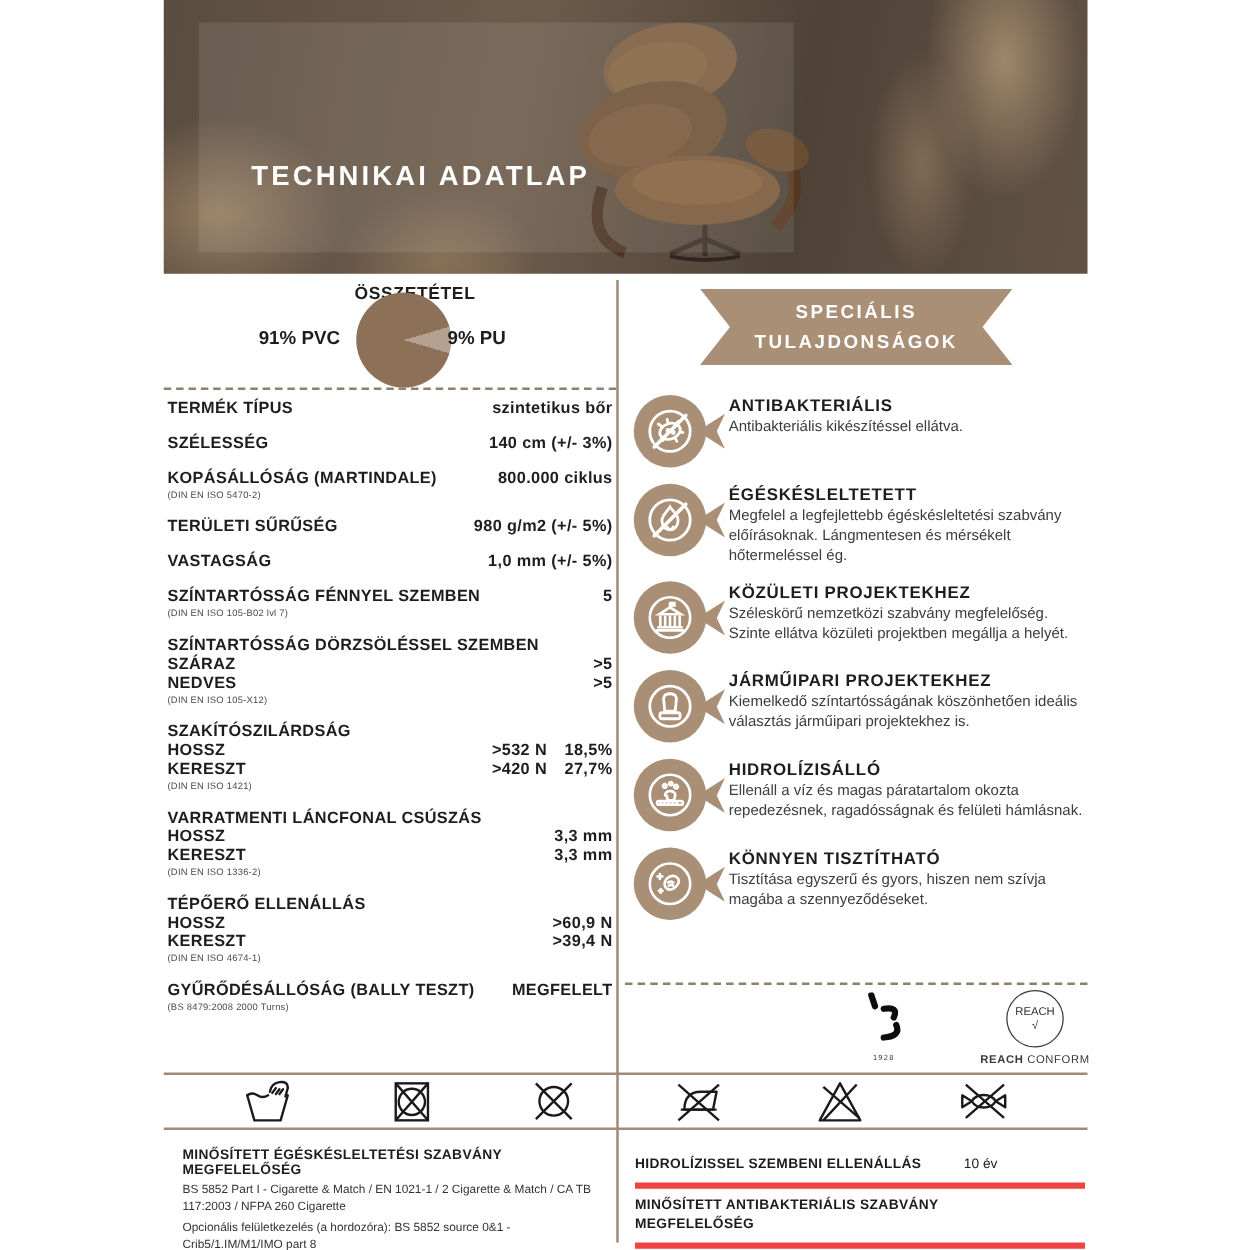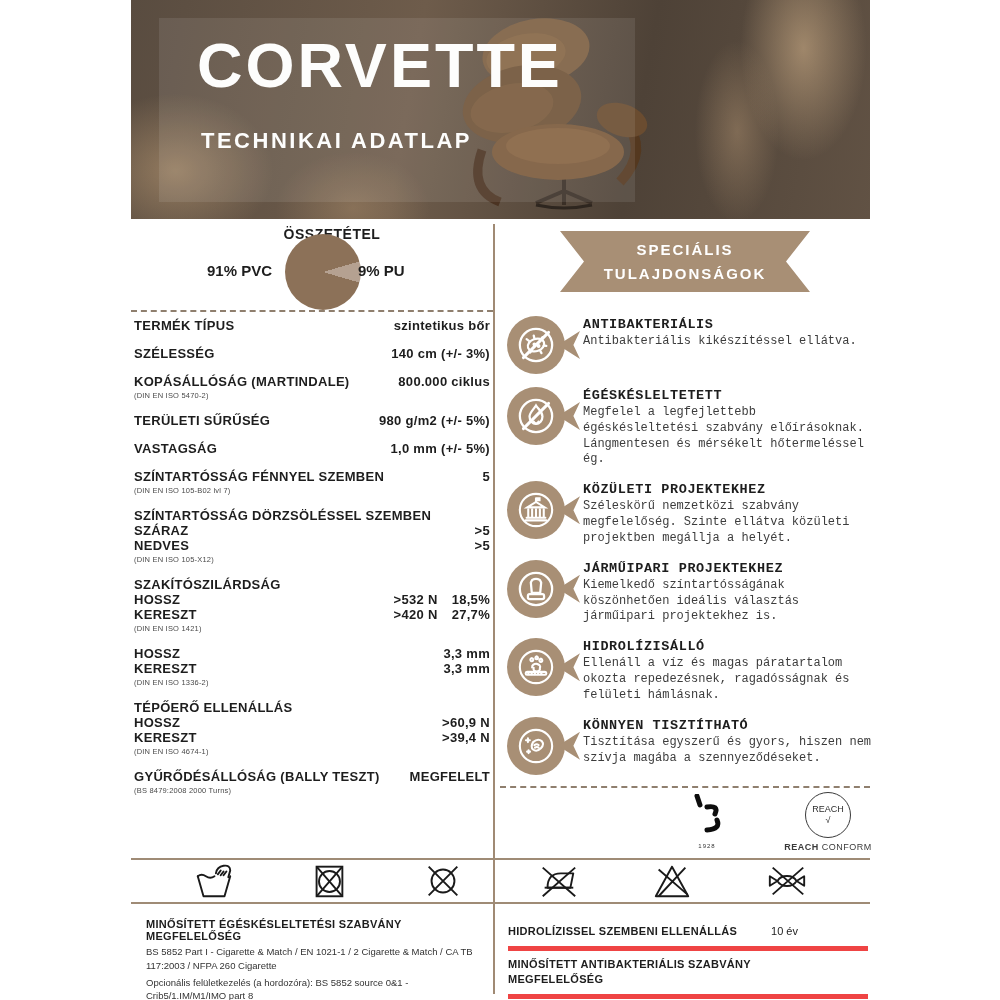--- a/index.html
+++ b/index.html
@@ -45,21 +45,21 @@
   .std{font-size:7.5px;color:#4a4a4a;margin-top:2px;letter-spacing:.2px;}
   .grp .row-main{line-height:15px;}
 
   
   .ribbon{position:absolute;left:560px;top:231px;width:250px;height:61px;background:#a88f75;
       clip-path:polygon(0 0,100% 0,calc(100% - 24px) 50%,100% 100%,0 100%,24px 50%);
       display:flex;flex-direction:column;align-items:center;justify-content:center;
       color:#fff;font-weight:800;font-size:15px;letter-spacing:2px;line-height:1.55;text-align:center;}
 
   
-  .features{position:absolute;left:507px;top:316px;width:366px;font-family:Liberation Mono, monospace;}
+  .features{position:absolute;left:507px;top:316px;width:366px;}
   .feature{display:flex;gap:18px;margin-bottom:13px;}
   .badge{position:relative;width:58px;height:58px;flex:none;}
   .badge-circle{width:58px;height:58px;border-radius:50%;background:#a88f75;
       display:flex;align-items:center;justify-content:center;}
   .badge-tail{position:absolute;right:-15px;top:15px;width:22px;height:28px;background:#a88f75;
       clip-path:polygon(100% 0,0 50%,100% 100%,70% 50%);}
   .ftext{padding-top:1px;}
   .ftitle{font-size:13.5px;font-weight:800;letter-spacing:.6px;}
   .fdesc{font-size:12px;color:#3c3c3c;line-height:1.32;margin-top:2px;max-width:300px;}
 
@@ -106,21 +106,20 @@
         <ellipse cx="150" cy="52" rx="54" ry="33" fill="#7d5f41" transform="rotate(-10 150 52)"></ellipse>
         <ellipse cx="140" cy="56" rx="40" ry="22" fill="#8d6c49" transform="rotate(-10 140 56)" opacity=".55"></ellipse>
         <ellipse cx="136" cy="104" rx="60" ry="38" fill="#6f5338" transform="rotate(-12 136 104)"></ellipse>
         <ellipse cx="126" cy="108" rx="42" ry="24" fill="#83623f" transform="rotate(-12 126 108)" opacity=".5"></ellipse>
         <ellipse cx="172" cy="152" rx="66" ry="28" fill="#7b5a3b"></ellipse>
         <ellipse cx="172" cy="146" rx="52" ry="18" fill="#8f6a45" opacity=".5"></ellipse>
         <ellipse cx="236" cy="120" rx="26" ry="16" fill="#6a4c30" transform="rotate(18 236 120)"></ellipse>
       </g>
     </svg>
     <div class="hero-panel"></div>
-    <div class="hero-title">CORVETTE</div>
     <div class="hero-sub">TECHNIKAI ADATLAP</div>
   </div>
 
   <div class="vline"></div>
   <div class="dash-left"></div>
   <div class="dash-right"></div>
 
   <div class="comp">
     <div class="comp-title">ÖSSZETÉTEL</div>
     <div class="pie" style="background: conic-gradient(from 73.8deg, rgb(181, 161, 145) 0deg, rgb(181, 161, 145) 32.4deg, rgb(140, 113, 88) 0deg);"></div>
@@ -189,20 +188,23 @@
           <span class="lbl">HOSSZ</span>
           <span class="val"><span>&gt;532 N</span><span class="val2">18,5%</span></span>
         </div>
       <div class="row-main">
           <span class="lbl">KERESZT</span>
           <span class="val"><span>&gt;420 N</span><span class="val2">27,7%</span></span>
         </div>
       <div class="std">(DIN EN ISO 1421)</div>
     </div>
     <div class="row grp">
+      <div class="row-main">
+          <span class="lbl">VARRATMENTI LÁNCFONAL CSÚSZÁS</span>
+        </div>
       <div class="row-main">
           <span class="lbl">HOSSZ</span>
           <span class="val">3,3 mm</span>
         </div>
       <div class="row-main">
           <span class="lbl">KERESZT</span>
           <span class="val">3,3 mm</span>
         </div>
       <div class="std">(DIN EN ISO 1336-2)</div>
     </div>

